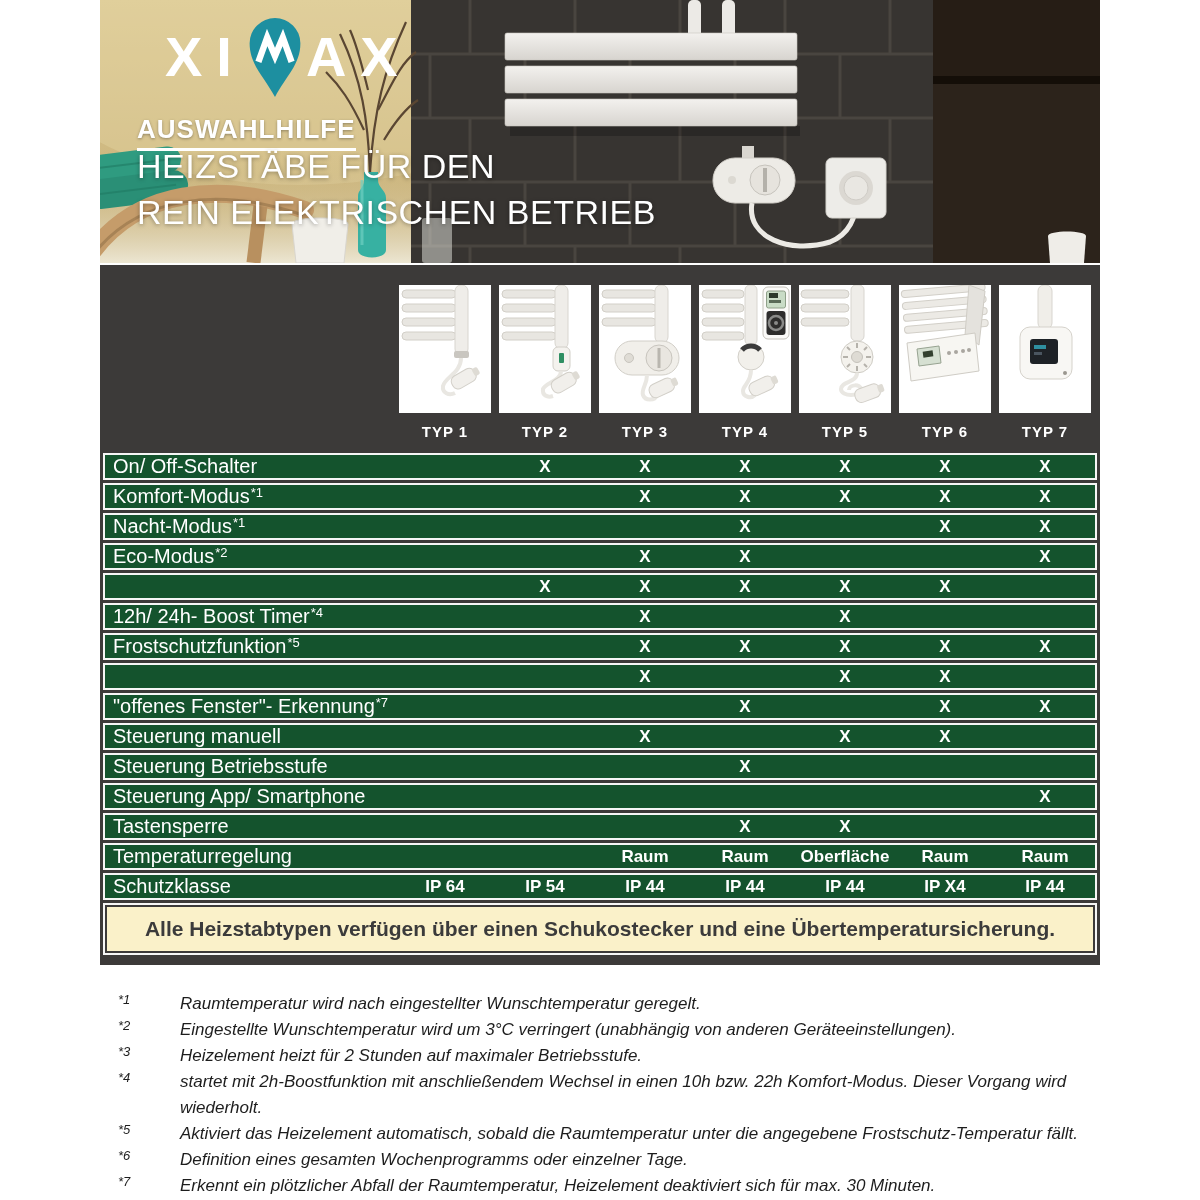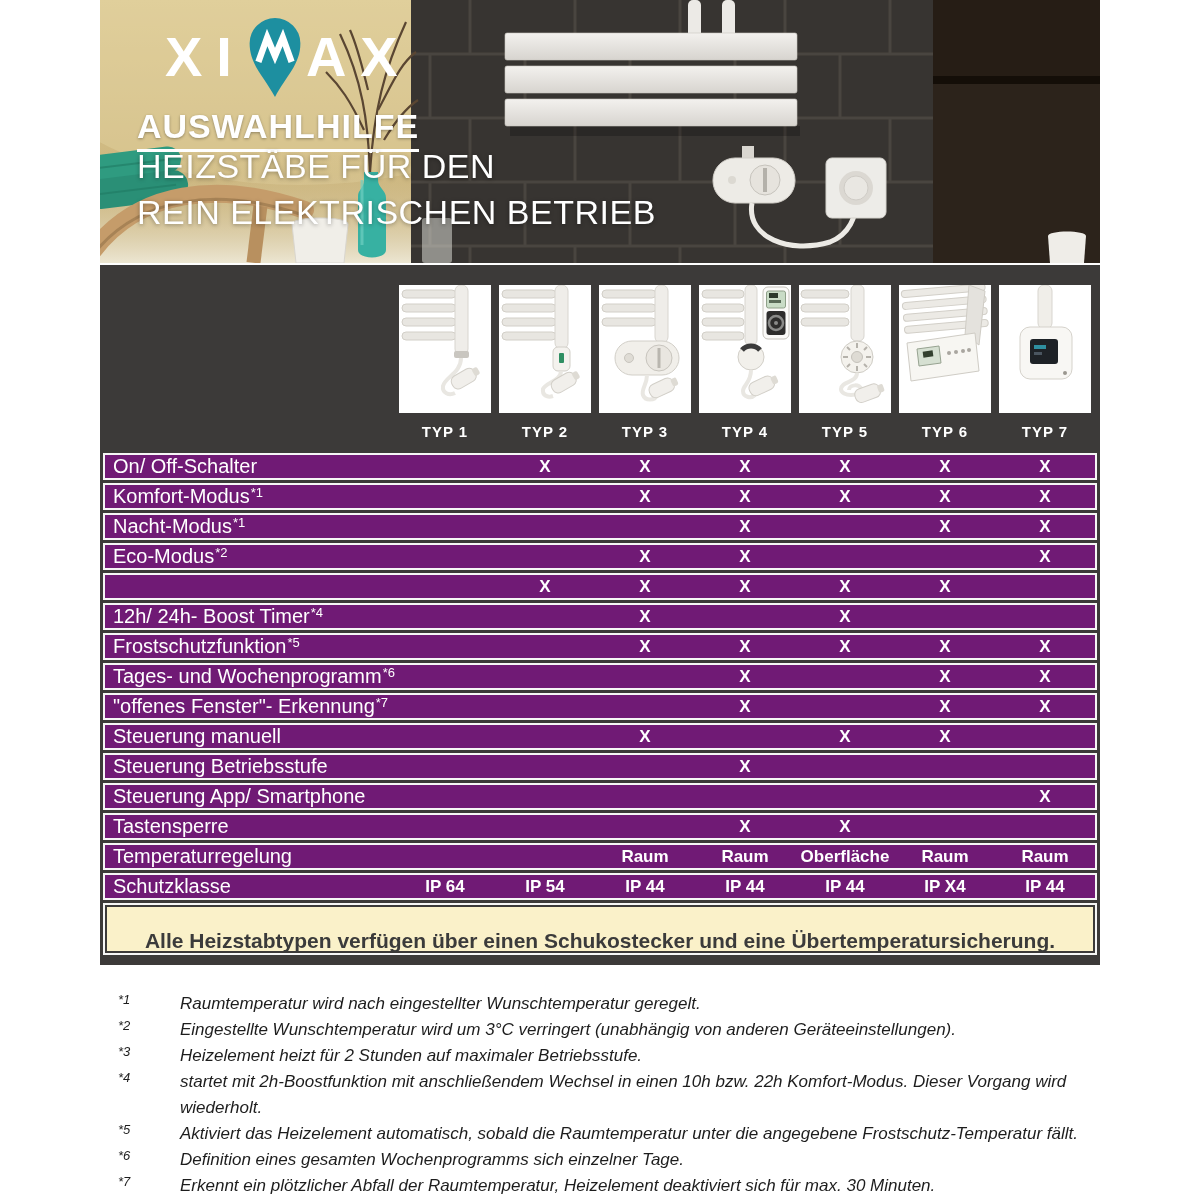--- a/index.html
+++ b/index.html
@@ -12,48 +12,48 @@
 
   
   .hero{position:relative;height:263px;overflow:hidden;background:#cdb67c;}
   .hero-scene{position:absolute;left:0;top:0;}
   .logo{
     position:absolute;left:28px;top:16px;display:flex;align-items:center;
     color:#ffffff;font-size:56px;line-height:1;letter-spacing:14px;font-weight:700;margin-left:37px;
   }
   .logo .pin{margin:0 2px 0 0;}
   .eyebrow{
-    position:absolute;left:37px;top:107px;color:#ffffff;font-weight:700;
-    font-size:34px;letter-spacing:1px;border-bottom:3px solid #ffffff;padding-bottom:3px;
+    position:absolute;left:37px;top:114px;color:#ffffff;font-weight:700;
+    font-size:26px;letter-spacing:1px;border-bottom:3px solid #ffffff;padding-bottom:3px;
     text-shadow:0 1px 3px rgba(0,0,0,.35);
   }
   .title{
     position:absolute;left:37px;top:143px;margin:0;color:#ffffff;font-weight:400;
     font-size:34px;line-height:46px;letter-spacing:.5px;text-shadow:0 1px 4px rgba(0,0,0,.35);
     white-space:nowrap;
   }
 
   
   .panel{background:#3c3a39;padding:3px 3px 10px 3px;margin-top:2px;}
   .cols{display:grid;grid-template-columns:292px repeat(7,100px);}
   .photos{padding-top:17px;}
   .photo{width:92px;height:128px;background:#ffffff;margin:0 auto;}
   .photo svg{display:block;}
   .types{height:37px;align-items:center;}
   .type{text-align:center;color:#ffffff;font-weight:700;font-size:15px;letter-spacing:1px;}
   .mrow{
     display:grid;grid-template-columns:290px repeat(7,100px);
-    border:2px solid #f6f6f6;background:#701a75;margin-top:3px;height:23px;align-items:center;
+    border:2px solid #f6f6f6;background:#14532d;margin-top:3px;height:23px;align-items:center;
   }
   .mlabel{color:#ffffff;font-size:20px;padding-left:8px;white-space:nowrap;}
   .sup{font-size:13px;position:relative;top:-6px;margin-left:1px;}
   .mcell{text-align:center;color:#ffffff;font-weight:700;font-size:17px;}
   .banner{
     border:2px solid #f6f6f6;background:#faf1c9;box-shadow:inset 0 0 0 2px #3c3a39;
-    margin-top:3px;height:48px;display:flex;align-items:flex-end;justify-content:center;
+    margin-top:3px;height:48px;display:flex;align-items:center;justify-content:center;
     color:#3b3b3b;font-weight:700;font-size:21px;
   }
 
   
   .footnotes{margin:26px 0 0 18px;color:#1d1d1d;font-style:italic;font-size:17px;}
   .fline{display:flex;line-height:26px;}
   .fmark{width:26px;flex:none;font-size:13px;position:relative;top:-4px;}
   .ftext{flex:1;margin-left:36px;}
 </style>
 </head>
@@ -404,21 +404,20 @@
           <div class="mlabel">Frostschutzfunktion<span class="sup">*5</span></div>
           <div class="mcell"></div>
           <div class="mcell"></div>
           <div class="mcell">X</div>
           <div class="mcell">X</div>
           <div class="mcell">X</div>
           <div class="mcell">X</div>
           <div class="mcell">X</div>
         </div>
         <div class="mrow">
-          <div class="mlabel">Tages- und Wochenprogramm<span class="sup">*6</span></div>
           <div class="mcell"></div>
           <div class="mcell"></div>
           <div class="mcell"></div>
           <div class="mcell">X</div>
           <div class="mcell"></div>
           <div class="mcell">X</div>
           <div class="mcell">X</div>
         </div>
         <div class="mrow">
           <div class="mlabel">"offenes Fenster"- Erkennung<span class="sup">*7</span></div>
@@ -513,21 +512,21 @@
       <div class="fline">
         <span class="fmark">*4</span>
         <span class="ftext">startet mit 2h-Boostfunktion mit anschließendem Wechsel in einen 10h bzw. 22h Komfort-Modus. Dieser Vorgang wird wiederholt.</span>
       </div>
       <div class="fline">
         <span class="fmark">*5</span>
         <span class="ftext">Aktiviert das Heizelement automatisch, sobald die Raumtemperatur unter die angegebene Frostschutz-Temperatur fällt.</span>
       </div>
       <div class="fline">
         <span class="fmark">*6</span>
-        <span class="ftext">Definition eines gesamten Wochenprogramms sich einzelner Tage.</span>
+        <span class="ftext">Definition eines gesamten Wochenprogramms oder einzelner Tage.</span>
       </div>
       <div class="fline">
         <span class="fmark">*7</span>
         <span class="ftext">Erkennt ein plötzlicher Abfall der Raumtemperatur, Heizelement deaktiviert sich für max. 30 Minuten.</span>
       </div>
       <div class="fline">
         <span class="fmark"></span>
         <span class="ftext">oder bis die Raumtemperatur wieder ansteigt. Anschließend kehrt das Heizelement in die vorherige Funktion zurück.</span>
       </div>
     </section>

